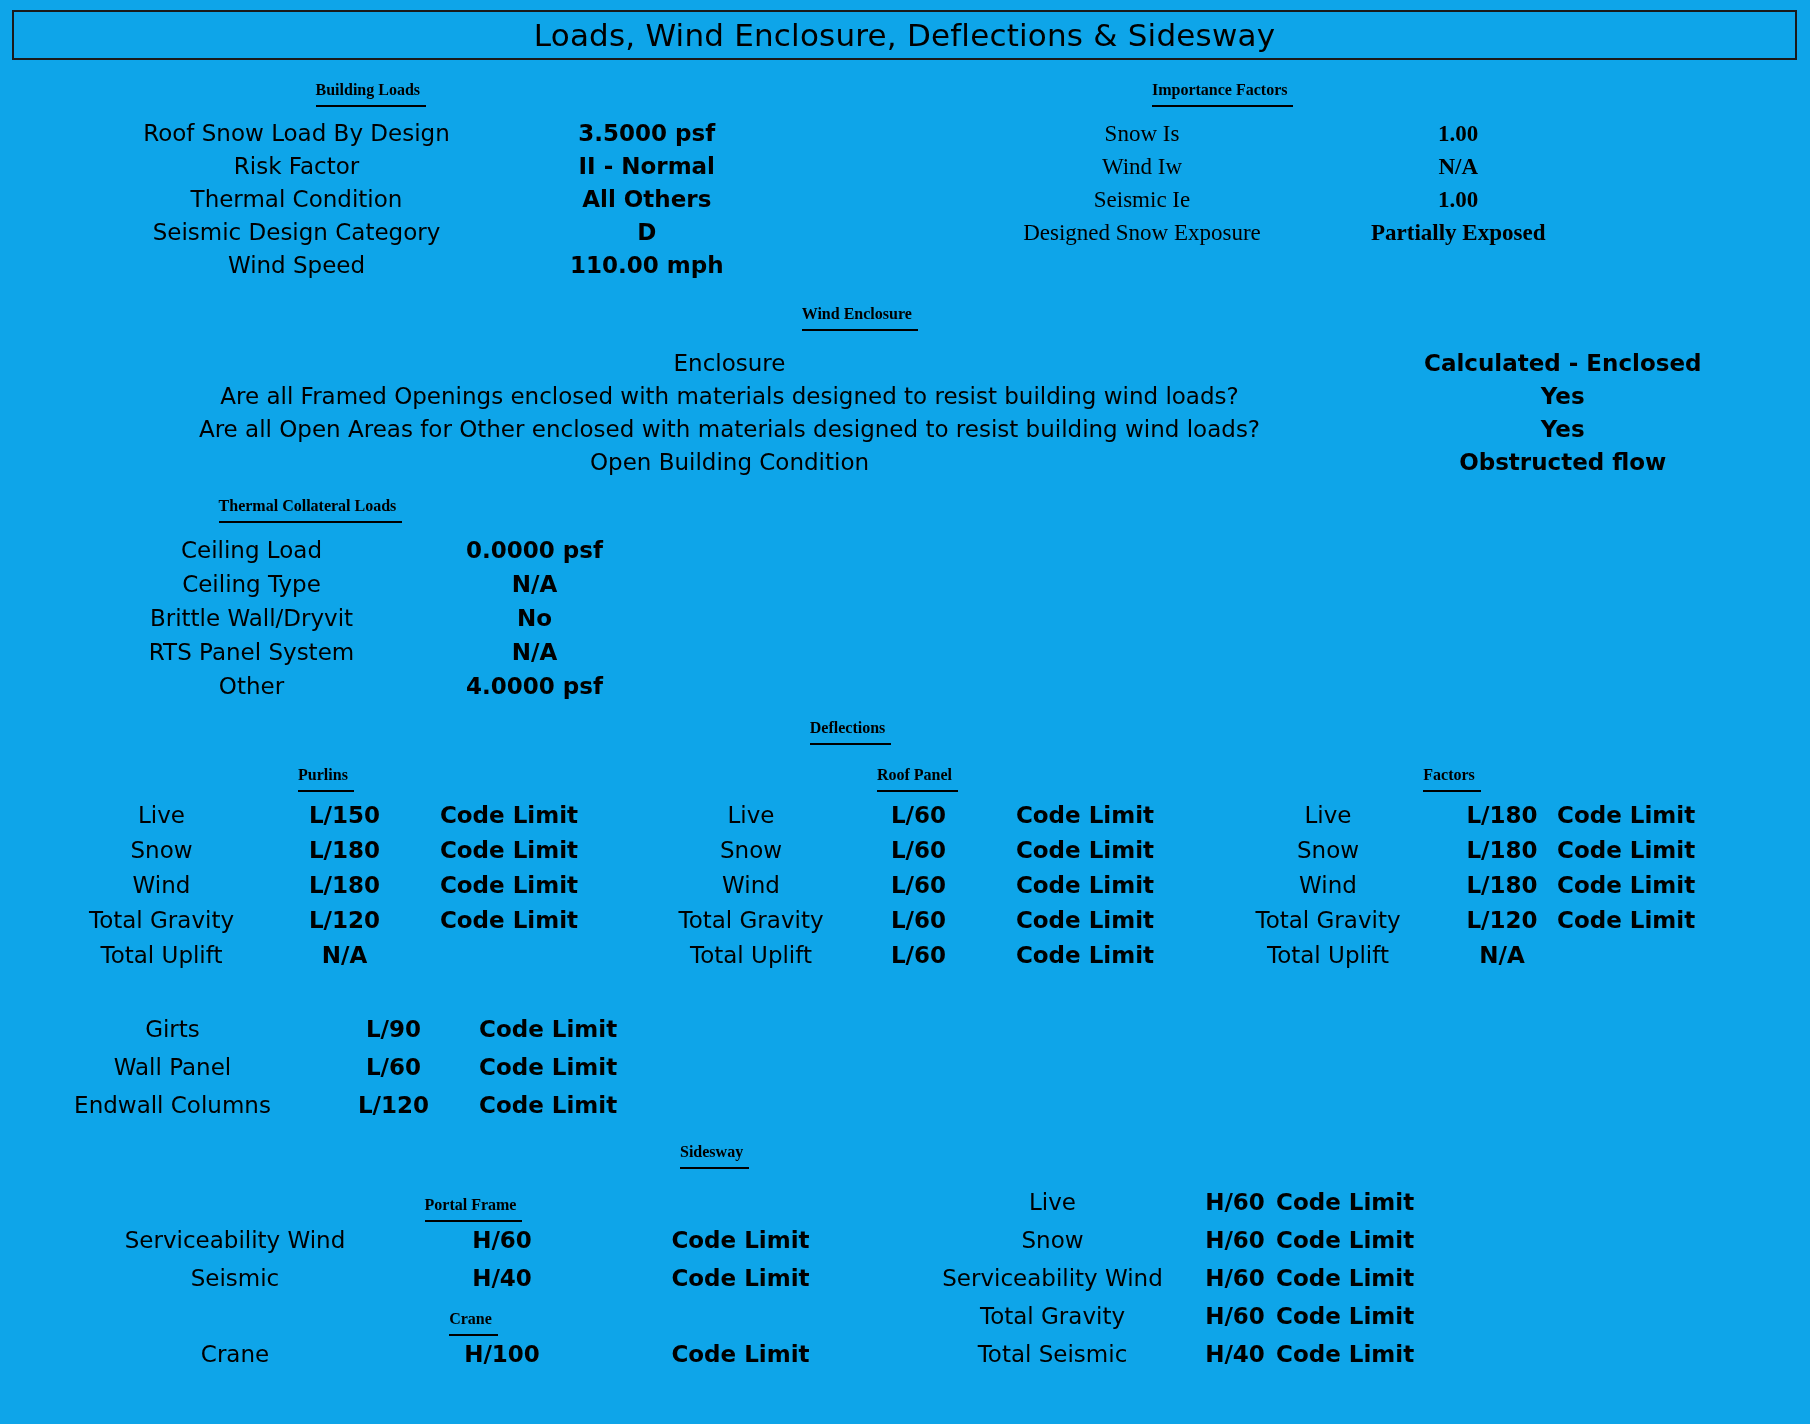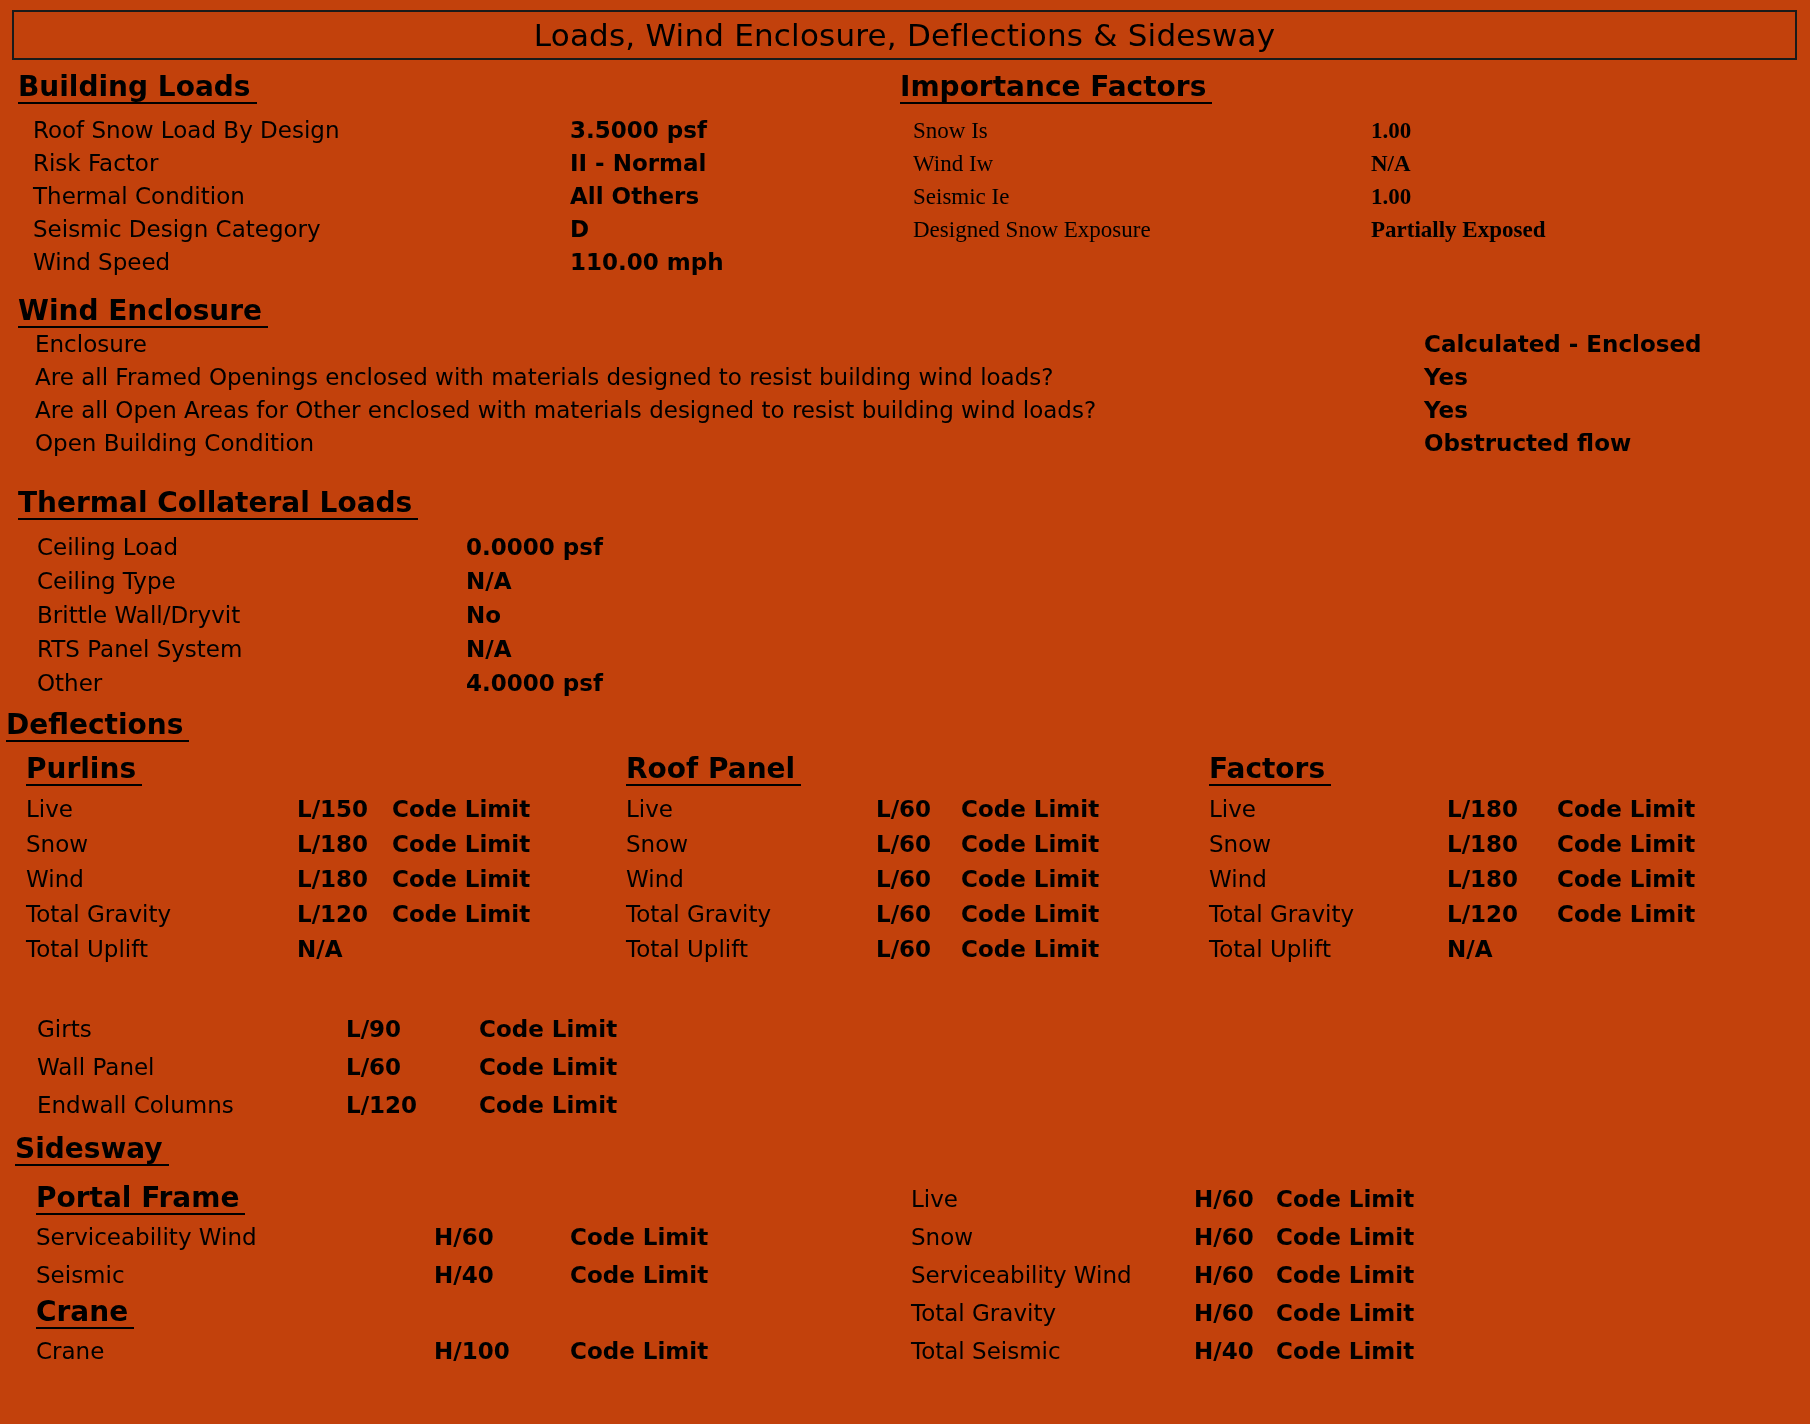--- a/index.html
+++ b/index.html
@@ -1,42 +1,42 @@
 <!DOCTYPE html>
 <html><head>
 <meta charset="utf-8">
 <style>
   html,body{margin:0;padding:0;background:#ffffff;}
   body{width:1810px;height:1424px;position:relative;overflow:hidden;
        font-family:"DejaVu Sans","Liberation Sans",sans-serif;font-size:23px;color:#000;}
-  .page{position:absolute;inset:0;background:#c2410c;}
+  .page{position:absolute;inset:0;background:#0ea5e9;text-align:center;}
 
   
   .title-box{position:absolute;top:10px;left:12px;width:1781px;height:46px;
              border:2px solid #1a1a1a;display:flex;align-items:center;justify-content:center;}
   .title-box .t{font-size:31px;letter-spacing:.2px;}
 
   
   .sec{position:absolute;}
-  .hu{display:inline-block;font-weight:bold;font-size:28px;border-bottom:2px solid #000;
-      padding:0 6px 2px 0;line-height:26px;}
+  .hu{display:inline-block;font-weight:bold;font-size:16px;border-bottom:2px solid #000;
+      padding:0 6px 2px 0;line-height:26px;font-family:Liberation Serif, serif;}
   .row{display:grid;white-space:nowrap;}
   .lab{font-weight:normal;}
   .val,.note{font-weight:bold;}
 
   
   .sec-bl{top:74px;left:18px;}
   .sec-if{top:74px;left:900px;}
   .sec-bl .rows,.sec-if .rows{margin-top:10px;}
   .sec-bl .row{line-height:33px;padding-left:15px;grid-template-columns:527px auto;gap:10px;}
   .sec-if .row{line-height:33px;padding-left:13px;grid-template-columns:458px auto;font-family:Liberation Serif, serif;}
 
   
   .sec-we{top:298px;left:18px;}
-  .sec-we .rows{margin-top:0;}
+  .sec-we .rows{margin-top:16px;}
   .sec-we .row{line-height:33px;padding-left:17px;grid-template-columns:1389px auto;}
 
   
   .sec-uc{top:490px;left:18px;}
   .sec-uc .rows{margin-top:10px;}
   .sec-uc .row{line-height:34px;padding-left:19px;grid-template-columns:429px auto;}
 
   
   .sec-df{top:712px;left:6px;}
   .df-groups{display:grid;grid-template-columns:600px 583px auto;padding-left:20px;margin-top:14px;}

